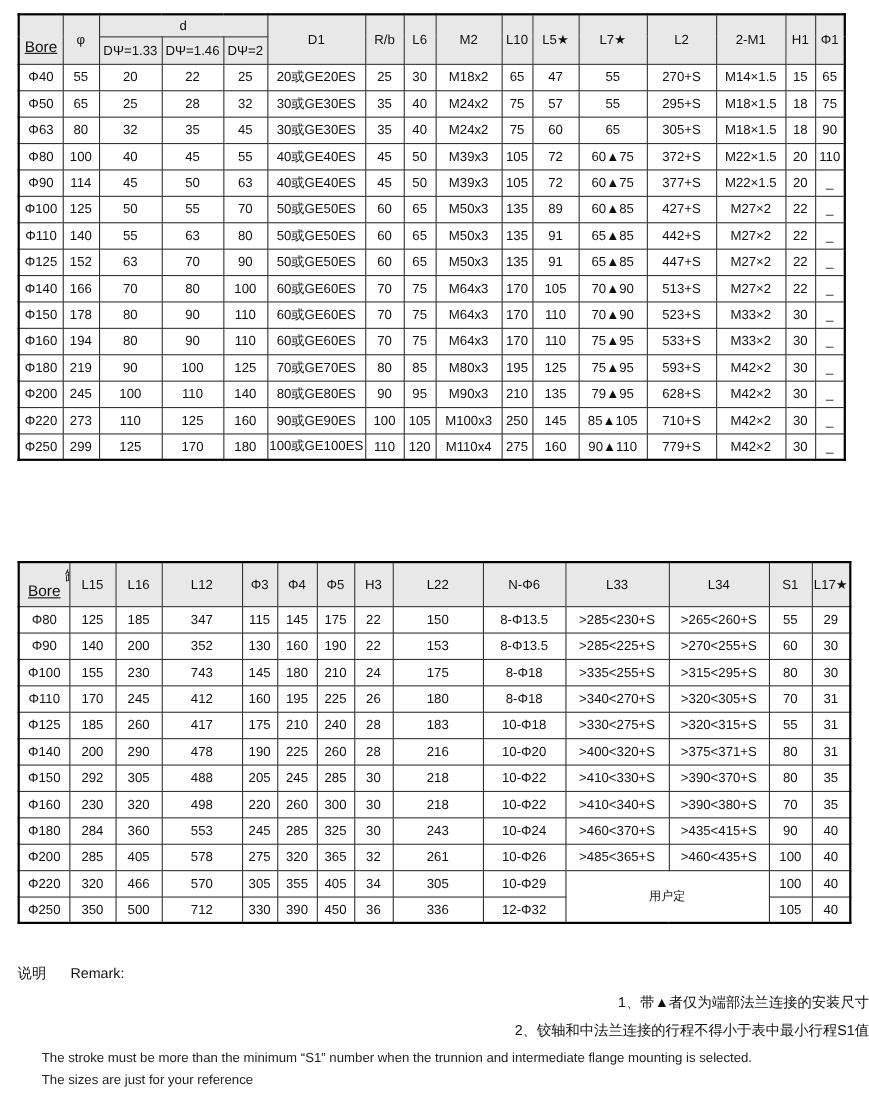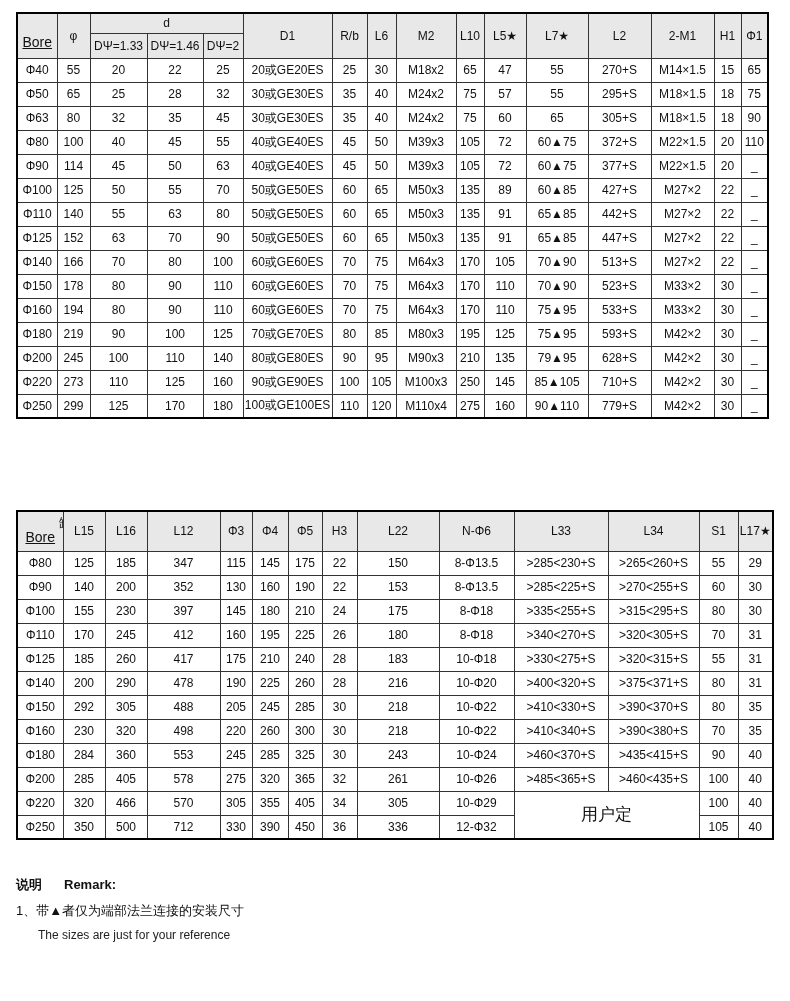--- a/index.html
+++ b/index.html
@@ -33,26 +33,26 @@
   #t1 tbody tr { height: 24px; }
   #t1 thead tr.h1 { height: 20px; }
   #t1 thead tr.h2 { height: 25px; }
   #t1 thead th.sub { font-size: 12px; }
   #t2 { width: 756px; margin-top: 91px; }
   #t2 thead tr { height: 40px; }
   #t2 tbody tr { height: 24px; }
   .bore-head { line-height: 1.1; }
   .bore-head .zh { font-size: 12.5px; display: block; margin-left: 40px; }
   .bore-head .en { font-size: 14px; display: block; text-decoration: underline; }
-  td.merged { font-size: 17px; }
+  td.merged { font-size: 11px; }
 
   .remarks { margin-top: 36px; font-size: 13px; }
-  .remarks .title { margin-bottom: 8px; font-weight: bold; }
+  .remarks .title { margin-bottom: 8px; }
   .remarks .title .en { margin-left: 22px; }
-  .remarks .item { margin-bottom: 8px; font-size: 13px; }
+  .remarks .item { margin-bottom: 8px; font-size: 13px; text-align: right; }
   .remarks .eng {
     margin-left: 22px;
     margin-bottom: 6px;
     font-size: 12px;
     color: #222;
   }
 </style>
 </head>
 <body>
 
@@ -445,21 +445,21 @@
           <td>8-Φ13.5</td>
           <td>&gt;285&lt;225+S</td>
           <td>&gt;270&lt;255+S</td>
           <td>60</td>
           <td>30</td>
         </tr>
         <tr>
           <td>Φ100</td>
           <td>155</td>
           <td>230</td>
-          <td>397</td>
+          <td>743</td>
           <td>145</td>
           <td>180</td>
           <td>210</td>
           <td>24</td>
           <td>175</td>
           <td>8-Φ18</td>
           <td>&gt;335&lt;255+S</td>
           <td>&gt;315&lt;295+S</td>
           <td>80</td>
           <td>30</td>
@@ -606,16 +606,18 @@
           <td>40</td>
         </tr>
       </tbody>
   </table>
 
   <div class="remarks">
     <div class="title">
       <span>说明</span><span class="en">Remark:</span>
     </div>
     <div class="item">1、带▲者仅为端部法兰连接的安装尺寸</div>
+    <div class="item">2、铰轴和中法兰连接的行程不得小于表中最小行程S1值</div>
+    <div class="eng">The stroke must be more than the minimum “S1” number when the  trunnion and intermediate flange mounting is selected.</div>
     <div class="eng">The sizes are just for your reference</div>
   </div>
 
 </div>
 
 </body></html>

